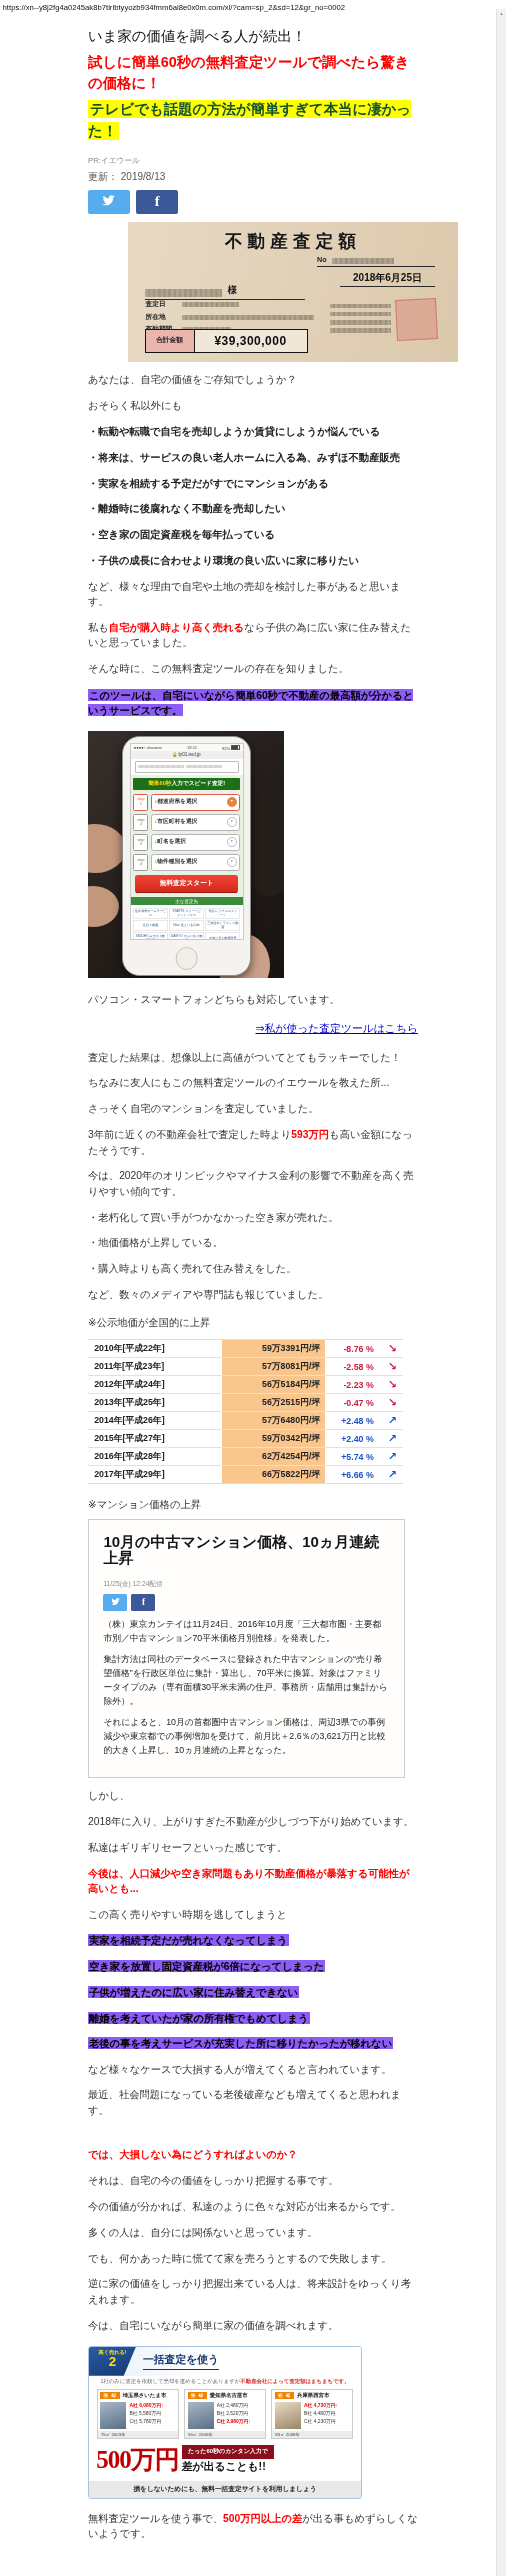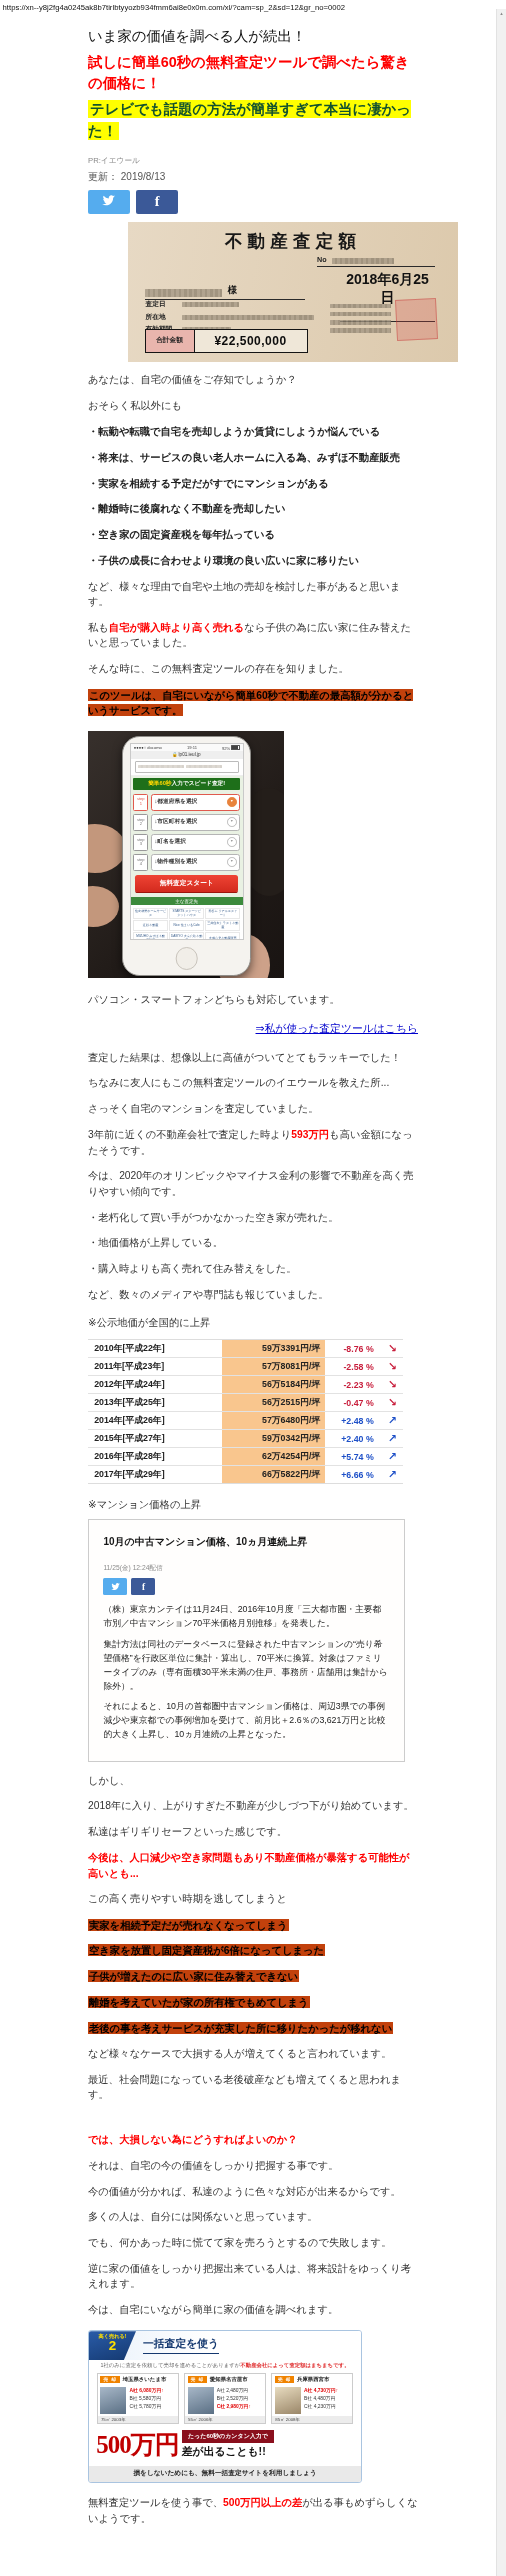--- a/index.html
+++ b/index.html
@@ -19,35 +19,35 @@
   .share{display:flex;gap:6.2px;margin-top:6.2px}
   .btn-tw,.btn-fb{width:42px;height:24px;border-radius:2.1px;display:flex;align-items:center;justify-content:center;cursor:pointer;text-decoration:none}
   .btn-tw{background:#55acee}
   .btn-fb{background:#3b5998;color:#fff;font-size:14.4px;font-weight:700;font-family:"Liberation Serif",serif}
 
   
   .doc{position:relative;width:330px;height:140px;margin-top:8.2px;background:linear-gradient(100deg,#e7d9c4,#dcc9ac)}
   .doc-title{position:absolute;top:7.2px;left:0;right:0;text-align:center;font-size:17.5px;font-weight:700;color:#181818;letter-spacing:5.2px}
   .blur{display:inline-block;height:6.2px;background:repeating-linear-gradient(90deg,#a09380 0 2.6px,#8b7f6c 2.6px 5.2px);opacity:.75;border-radius:0.5px;vertical-align:baseline}
   .doc-no{position:absolute;top:33px;right:23px;width:118px;display:flex;align-items:flex-end;gap:5.2px;border-bottom:1px solid #2a2a2a;padding-bottom:1.5px;font-size:7.2px;font-weight:700;color:#222}
-  .doc-date{position:absolute;top:49px;right:23px;width:95px;text-align:center;border-bottom:1px solid #2a2a2a;font-size:14px;font-weight:700;color:#111;padding-bottom:14px}
+  .doc-date{position:absolute;top:49px;right:23px;width:95px;text-align:center;border-bottom:1px solid #2a2a2a;font-size:10px;font-weight:700;color:#111;padding-bottom:1px}
   .doc-name{position:absolute;top:62px;left:16.5px;width:160px;display:flex;align-items:flex-end;gap:6.2px;border-bottom:1.5px double #2a2a2a;padding-bottom:2.1px;font-size:9.3px;font-weight:700;color:#111}
   .doc-row{position:absolute;left:17.5px;display:flex;align-items:center;gap:8.2px;font-size:6.7px;font-weight:700;color:#222}
   .doc-row .lbl{width:28px}
   .doc-right{position:absolute;right:67px;top:78px;width:61px}
   .doc-right .blur{display:block;height:4.6px;margin:3.6px 0;width:100%}
   .doc-stamp{position:absolute;right:20.6px;top:77px;width:39px;height:39px;background:rgba(214,72,72,.25);border:1px solid rgba(196,48,48,.4);transform:rotate(-3deg)}
   .doc-total{position:absolute;left:16.5px;bottom:9.3px;width:161px;height:21.6px;border:1px solid #141414;display:flex;background:#efe7d8}
   .doc-total .tl{width:48px;background:#e9b5ad;border-right:1px solid #141414;display:flex;align-items:center;justify-content:center;font-size:6.7px;font-weight:700;color:#222}
   .doc-total .tv{flex:1;display:flex;align-items:center;justify-content:center;font-size:12px;font-weight:700;color:#0d0d0d;letter-spacing:0.5px}
 
   .p{font-size:10.3px;line-height:15.5px;margin:10.3px 0;color:#333}
   .p.b span{font-weight:700;color:#222}
   .seg-red{color:#ff0000;font-weight:700}
-  .seg-hl{background:#c2410c;font-weight:700;color:#000;padding:0.5px 1px}
+  .seg-hl{background:#8b5cf6;font-weight:700;color:#000;padding:0.5px 1px}
   .link-row{text-align:right;margin:13.4px 0}
   .link-row a{color:#0000cc;text-decoration:underline;font-size:10.8px;cursor:pointer}
 
   
   .phone-shot{position:relative;width:196px;height:247px;margin:13.4px 0;background:linear-gradient(135deg,#37302c,#211b18 60%,#191412);overflow:hidden}
   .hand{position:absolute;background:#c3977c;border-radius:50%;filter:blur(0.5px)}
   .h1{left:-24px;top:93px;width:62px;height:49px}
   .h2{left:-20.6px;top:155px;width:52px;height:41px}
   .h3{right:14.4px;bottom:-17.5px;width:52px;height:62px;background:#cda189}
   .h4{right:-15.5px;top:57px;width:62px;height:108px;background:#241e1a;filter:none}
@@ -82,21 +82,21 @@
   .ty{flex:0 0 128px;display:flex;align-items:center;padding-left:6.2px;font-size:8.8px;color:#222;background:#fff}
   .tp{flex:0 0 98px;background:#f9c68e;display:flex;align-items:center;justify-content:flex-end;padding-right:5.2px;font-size:8.8px;color:#222}
   .tc{flex:1;display:flex;align-items:center;justify-content:flex-end;gap:14px;padding-right:6.2px;font-size:8.8px}
   .tc.down{color:#c81e3c}.tc.up{color:#1e50c8}
   .arr{font-size:10.8px;line-height:1}
 
   .note{font-size:10.3px;margin:13.4px 0 5.2px;color:#333}
 
   
   .news{width:286px;border:0.5px solid #ccc;background:#fffefd;padding:13.4px 14.4px;margin:7.2px 0}
-  .news h3{margin:1px 0 0;font-size:10px;color:#151515;line-height:15.5px}
+  .news h3{margin:1px 0 0;font-size:15px;color:#151515;line-height:15.5px}
   .news .date{margin-top:14.4px;font-size:6.7px;color:#8a8a8a}
   .news .sns{display:flex;gap:4.1px;margin-top:5.2px}
   .mini{width:24px;height:17px;border-radius:1.5px;display:flex;align-items:center;justify-content:center;cursor:pointer}
   .mini.tw{background:#55acee}
   .mini.fb{background:#3b5998;color:#fff;font-weight:700;font-size:9.3px;font-family:"Liberation Serif",serif}
   .news .p{font-size:8.8px;line-height:14px;margin:6.7px 0;color:#222}
 
   
   .ikkatsu{width:272px;border:1px solid #a9c4e0;border-radius:3.1px;margin:12.4px 0;background:#fff;overflow:hidden}
   .ik-head{position:relative;height:29px;background:linear-gradient(90deg,#e9f1fa,#fff 45%)}
@@ -181,21 +181,21 @@
         </div>
       <div class="doc-right">
           <span class="blur"></span>
           <span class="blur"></span>
           <span class="blur"></span>
           <span class="blur"></span>
         </div>
       <div class="doc-stamp"></div>
       <div class="doc-total">
         <div class="tl">合計金額</div>
-        <div class="tv">¥22,500,000</div>
+        <div class="tv">¥39,300,000</div>
       </div>
     </figure>
 
     <div id="intro">
         <p class="p"><span>あなたは、自宅の価値をご存知でしょうか？</span></p>
         <p class="p"><span>おそらく私以外にも</span></p>
       </div>
     <div id="bullets1">
         <p class="p b"><span>・転勤や転職で自宅を売却しようか賃貸にしようか悩んでいる</span></p>
         <p class="p b"><span>・将来は、サービスの良い老人ホームに入る為、みずほ不動産販売</span></p>

